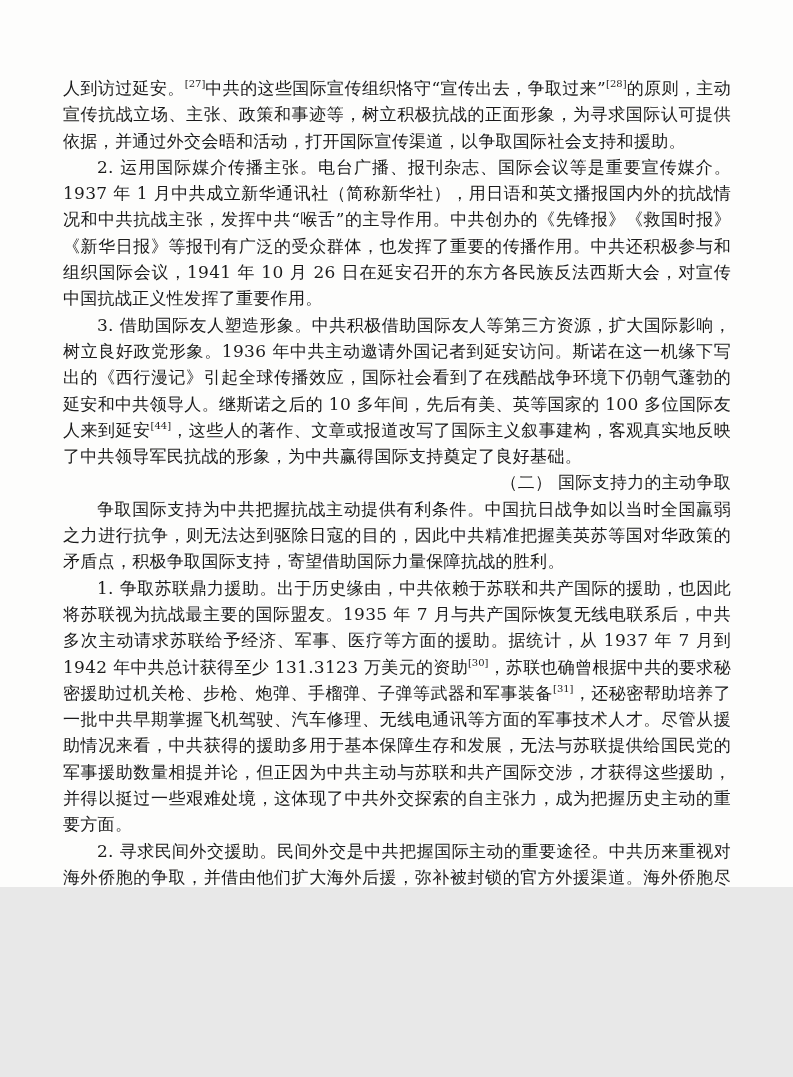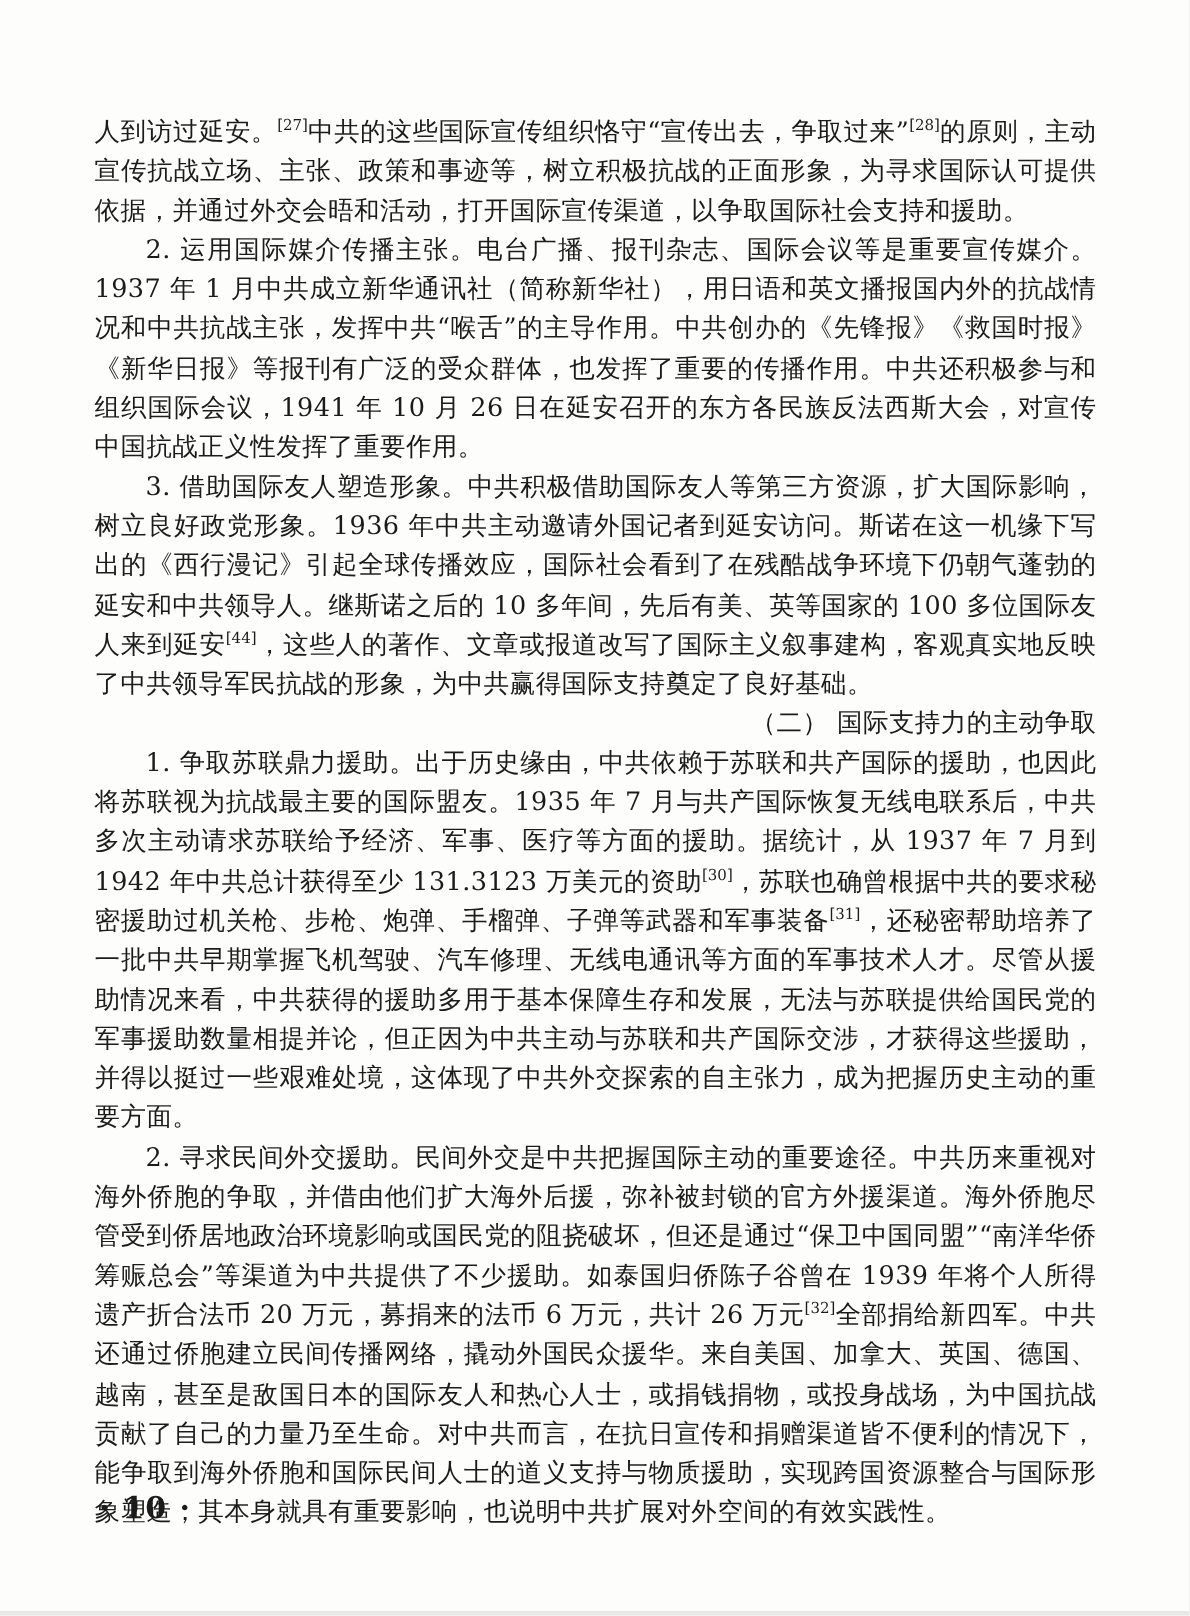--- a/index.html
+++ b/index.html
@@ -3,21 +3,21 @@
 <meta charset="utf-8">
 <style>
   html, body {
     margin: 0;
     padding: 0;
     background: #e8e8e8;
   }
   .page {
     position: relative;
     width: 793px;
-    height: 1074px;
+    height: 887px;
     margin: 0 auto;
     background: #fdfdfc;
     overflow: hidden;
     font-family: "DejaVu Serif", "Liberation Serif", serif;
     color: #1b1b1b;
   }
   .text-block {
     position: absolute;
     left: 63px;
     top: 75px;
@@ -56,17 +56,18 @@
 </style>
 </head>
 <body>
 
 <div class="page">
   <div class="text-block" id="doc-body">
       <p class="no-indent">人到访过延安。<sup class="ref">[27]</sup>中共的这些国际宣传组织恪守“宣传出去，争取过来”<sup class="ref">[28]</sup>的原则，主动宣传抗战立场、主张、政策和事迹等，树立积极抗战的正面形象，为寻求国际认可提供依据，并通过外交会晤和活动，打开国际宣传渠道，以争取国际社会支持和援助。</p>
       <p>2. 运用国际媒介传播主张。电台广播、报刊杂志、国际会议等是重要宣传媒介。1937 年 1 月中共成立新华通讯社（简称新华社），用日语和英文播报国内外的抗战情况和中共抗战主张，发挥中共“喉舌”的主导作用。中共创办的《先锋报》《救国时报》《新华日报》等报刊有广泛的受众群体，也发挥了重要的传播作用。中共还积极参与和组织国际会议，1941 年 10 月 26 日在延安召开的东方各民族反法西斯大会，对宣传中国抗战正义性发挥了重要作用。</p>
       <p>3. 借助国际友人塑造形象。中共积极借助国际友人等第三方资源，扩大国际影响，树立良好政党形象。1936 年中共主动邀请外国记者到延安访问。斯诺在这一机缘下写出的《西行漫记》引起全球传播效应，国际社会看到了在残酷战争环境下仍朝气蓬勃的延安和中共领导人。继斯诺之后的 10 多年间，先后有美、英等国家的 100 多位国际友人来到延安<sup class="ref">[44]</sup>，这些人的著作、文章或报道改写了国际主义叙事建构，客观真实地反映了中共领导军民抗战的形象，为中共赢得国际支持奠定了良好基础。</p>
       <p class="heading">（二） 国际支持力的主动争取</p>
+      <p>争取国际支持为中共把握抗战主动提供有利条件。中国抗日战争如以当时全国羸弱之力进行抗争，则无法达到驱除日寇的目的，因此中共精准把握美英苏等国对华政策的矛盾点，积极争取国际支持，寄望借助国际力量保障抗战的胜利。</p>
       <p>1. 争取苏联鼎力援助。出于历史缘由，中共依赖于苏联和共产国际的援助，也因此将苏联视为抗战最主要的国际盟友。1935 年 7 月与共产国际恢复无线电联系后，中共多次主动请求苏联给予经济、军事、医疗等方面的援助。据统计，从 1937 年 7 月到 1942 年中共总计获得至少 131.3123 万美元的资助<sup class="ref">[30]</sup>，苏联也确曾根据中共的要求秘密援助过机关枪、步枪、炮弹、手榴弹、子弹等武器和军事装备<sup class="ref">[31]</sup>，还秘密帮助培养了一批中共早期掌握飞机驾驶、汽车修理、无线电通讯等方面的军事技术人才。尽管从援助情况来看，中共获得的援助多用于基本保障生存和发展，无法与苏联提供给国民党的军事援助数量相提并论，但正因为中共主动与苏联和共产国际交涉，才获得这些援助，并得以挺过一些艰难处境，这体现了中共外交探索的自主张力，成为把握历史主动的重要方面。</p>
       <p>2. 寻求民间外交援助。民间外交是中共把握国际主动的重要途径。中共历来重视对海外侨胞的争取，并借由他们扩大海外后援，弥补被封锁的官方外援渠道。海外侨胞尽管受到侨居地政治环境影响或国民党的阻挠破坏，但还是通过“保卫中国同盟”“南洋华侨筹赈总会”等渠道为中共提供了不少援助。如泰国归侨陈子谷曾在 1939 年将个人所得遗产折合法币 20 万元，募捐来的法币 6 万元，共计 26 万元<sup class="ref">[32]</sup>全部捐给新四军。中共还通过侨胞建立民间传播网络，撬动外国民众援华。来自美国、加拿大、英国、德国、越南，甚至是敌国日本的国际友人和热心人士，或捐钱捐物，或投身战场，为中国抗战贡献了自己的力量乃至生命。对中共而言，在抗日宣传和捐赠渠道皆不便利的情况下，能争取到海外侨胞和国际民间人士的道义支持与物质援助，实现跨国资源整合与国际形象塑造，其本身就具有重要影响，也说明中共扩展对外空间的有效实践性。</p>
     </div>
   <div class="page-number">· 10 ·</div>
 </div>
 
 </body></html>

